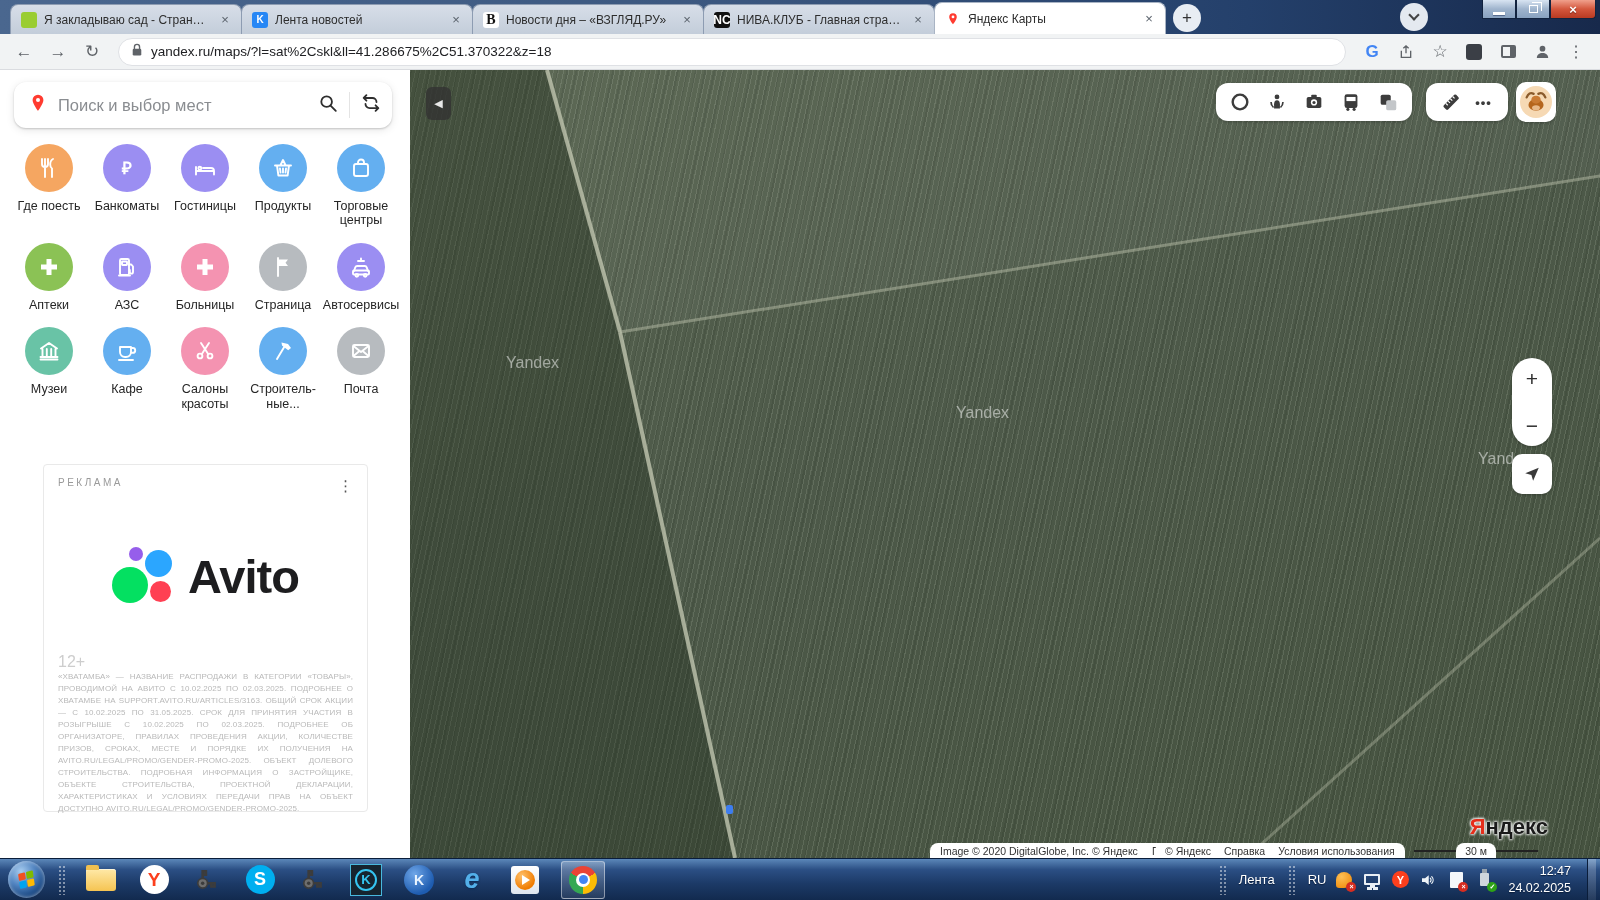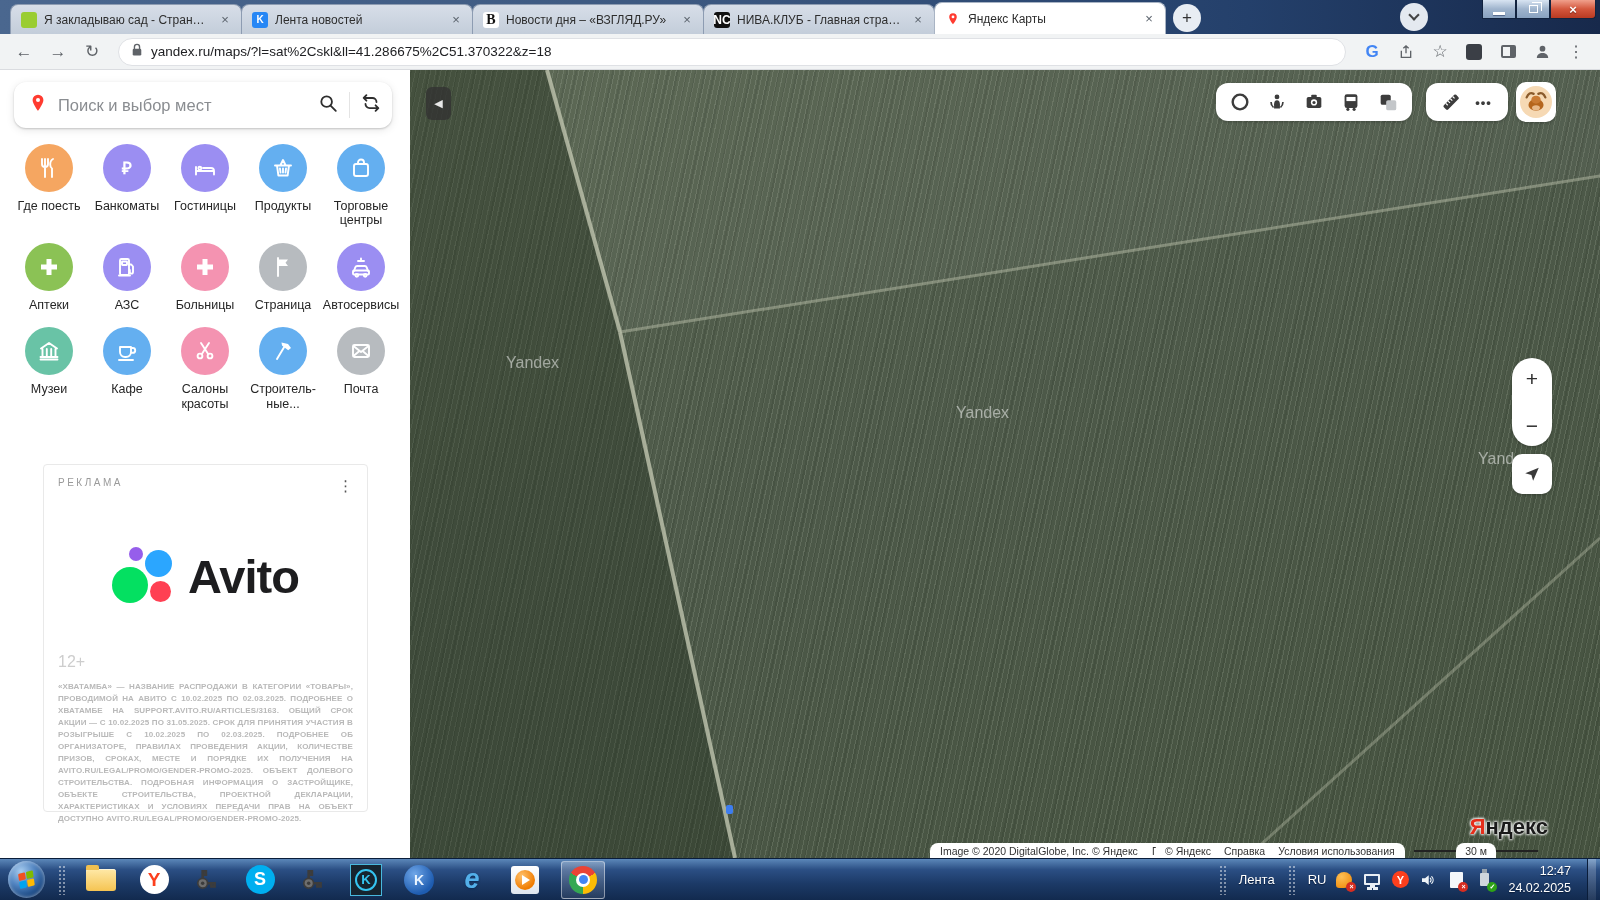--- a/index.html
+++ b/index.html
@@ -59,21 +59,21 @@
 
   .adcard { position:absolute; left:43px; top:394px; width:325px; height:348px; background:#fff; border:1px solid #e9e9e9; border-radius:4px; padding:12px 14px; }
   .adhead { display:flex; justify-content:space-between; align-items:flex-start;text-align:center; }
   .adtag { font-size:10px; letter-spacing:2.5px; color:#9a9a9a; }
   .adkebab { color:#555; font-size:15px; }
   .avito-row { display:flex; align-items:center; justify-content:center; gap:14px; margin-top:52px; }
   .avito-dots { position:relative; width:62px; height:58px; }
   .avito-dots i { position:absolute; border-radius:50%; }
   .avito-word { font-size:47px; font-weight:bold; color:#1d1d1f; letter-spacing:-1px; }
   .age { margin-top:48px; font-size:16px; color:#cdcdcd; }
-  .legal { margin-top:10px; font-size:8px; line-height:1.5; color:#b9b9b9; text-align:justify; letter-spacing:.1px;font-weight:bold; }
+  .legal { font-size:8px; line-height:1.5; color:#b9b9b9; text-align:justify; letter-spacing:.1px; }
 
   
   .map { position:absolute; left:410px; top:70px; width:1190px; height:788px; overflow:hidden;
     background:
       repeating-linear-gradient(102deg, rgba(228,238,218,.13) 0 1px, rgba(0,0,0,0) 1px 5px),
       repeating-linear-gradient(102deg, rgba(16,26,14,.10) 0 2px, rgba(0,0,0,0) 2px 9px),
       linear-gradient(155deg,#57634f 0%, #4d5949 45%, #45523f 100%); }
   .map svg.terrain { position:absolute; left:0; top:0; }
   .wmark { position:absolute; color:rgba(255,255,255,.5); font-size:16px; }
   .collapse-btn { position:absolute; left:16px; top:17px; width:25px; height:33px; background:rgba(50,50,50,.78); border-radius:6px;

